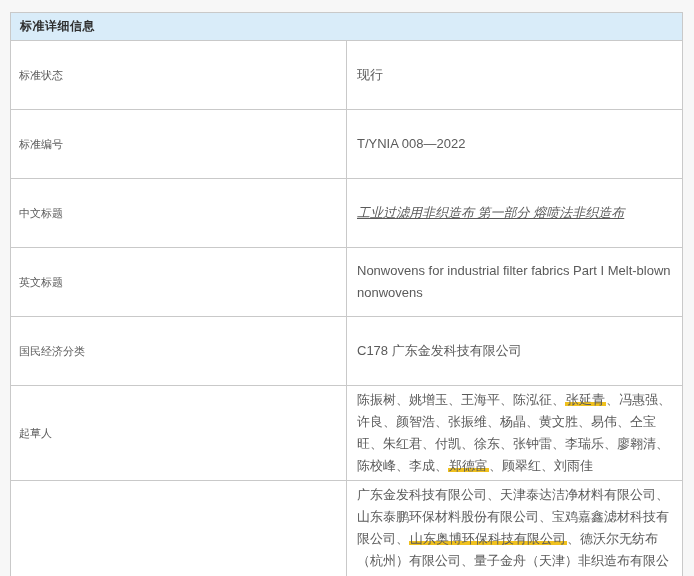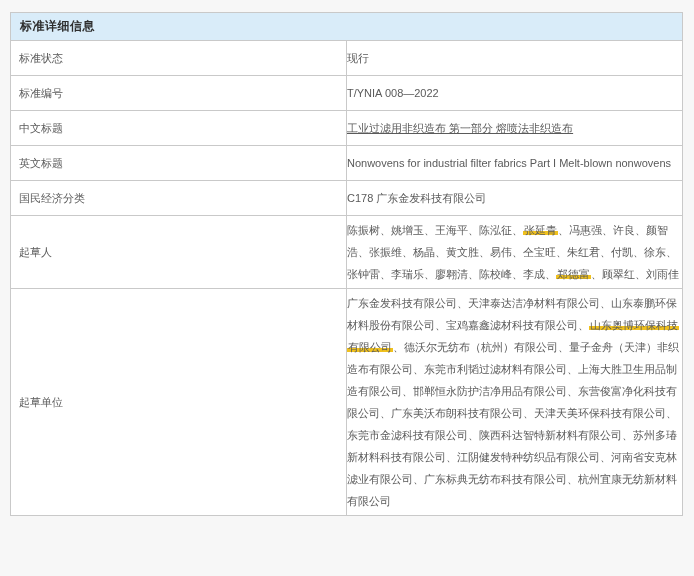--- a/index.html
+++ b/index.html
@@ -15,38 +15,38 @@
     background: #ffffff; table-layout: fixed;
   }
   td { border: 1px solid var(--border, #c9c9c9); }
   .header-cell {
     background: var(--header-bg, #d9ecf9);
     font-weight: bold; font-size: 12px; color: #2e2e2e;
     padding: 5px 9px; letter-spacing: 0.5px;
   }
   .label-cell {
     width: 88px; font-size: 11px; color: var(--text, #5a5a5a);
-    padding: 3px 8px; height: 28px; vertical-align: middle;
+    padding: 20px 8px; height: 28px; vertical-align: middle;
   }
   .value-cell {
-    font-size: 11px; color: var(--text, #5a5a5a);
-    padding: 3px 0; line-height: 22px;
+    font-size: 13px; color: var(--text, #5a5a5a);
+    padding: 3px 10px; line-height: 22px;
     vertical-align: middle; word-break: break-all;
   }
   
   .hl {
     background-image: linear-gradient(var(--hl, #f0c11e), var(--hl, #f0c11e));
     background-repeat: no-repeat;
     background-size: 100% 4px;
     background-position: 0 calc(100% - 1px);
     box-decoration-break: clone;
     -webkit-box-decoration-break: clone;
     padding: 0 1px;
   }
-  .ul-link { text-decoration: underline; cursor: pointer; }
+  .ul-link { text-decoration: underline; cursor: pointer; font-style: italic; }
 </style>
 </head>
 <body>
 
 <div class="panel">
   <table>
     <thead>
       <tr>
         <td colspan="2" class="header-cell">标准详细信息</td>
       </tr>

